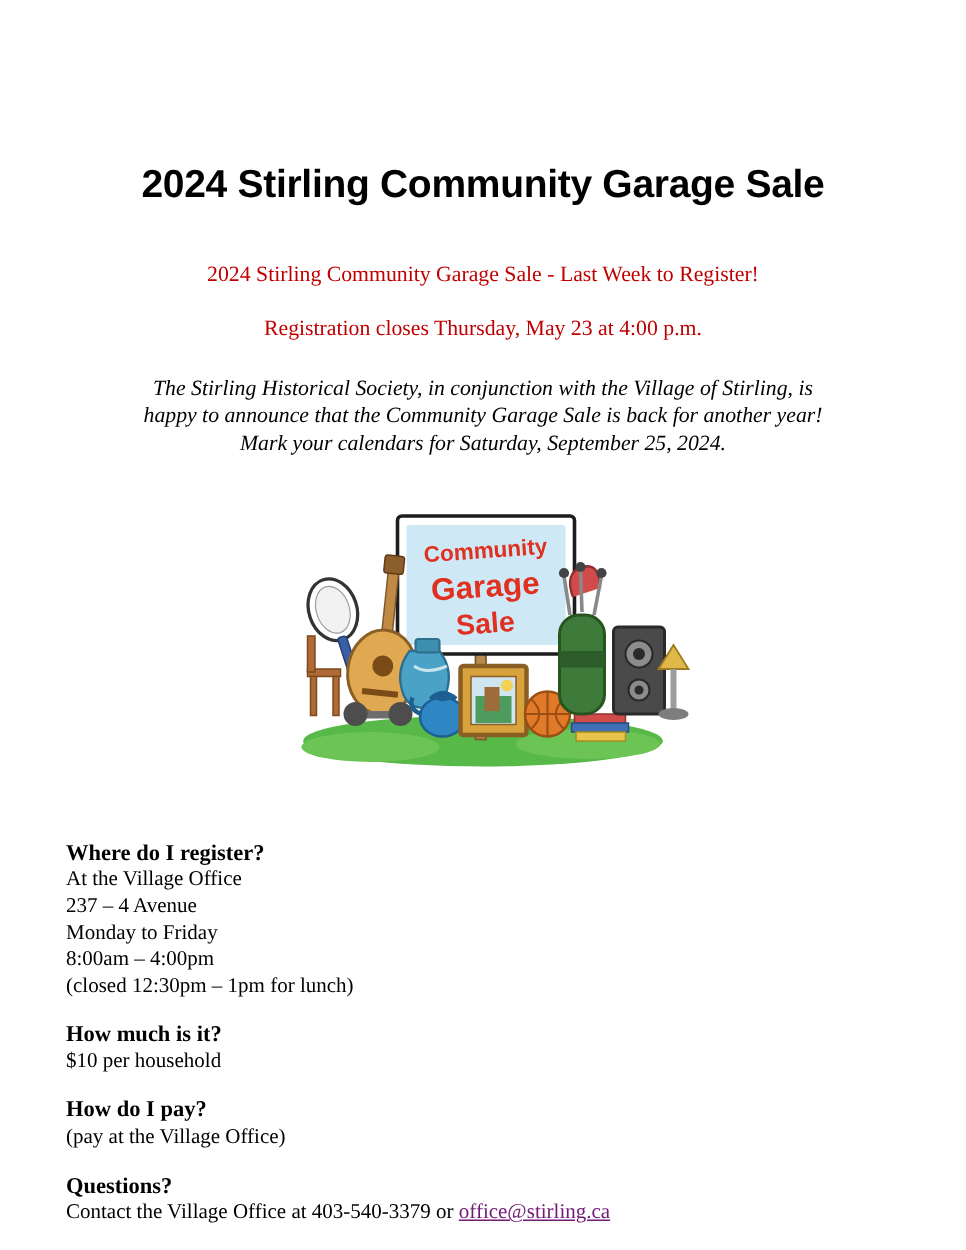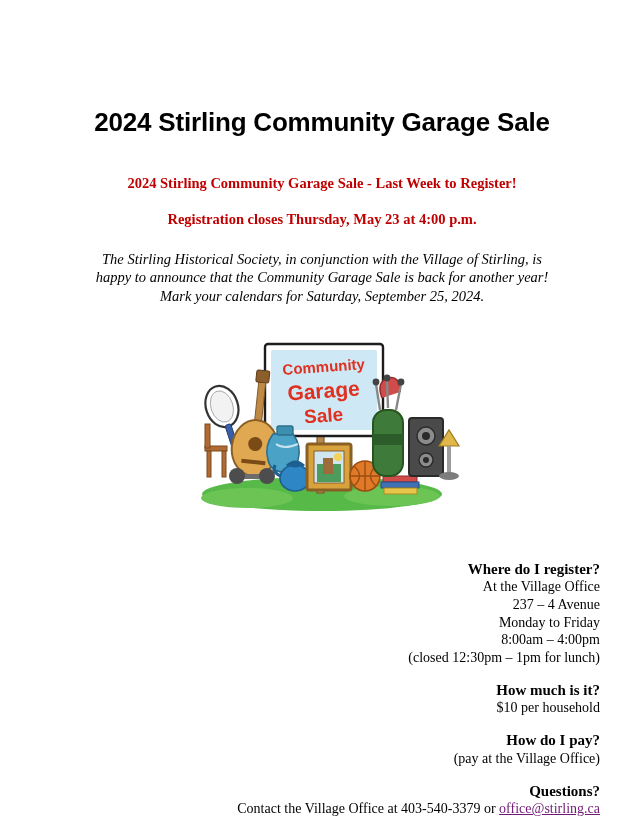--- a/index.html
+++ b/index.html
@@ -30,21 +30,21 @@
     font-size: 26px;
     letter-spacing: -0.2px;
     margin: 7px;
     padding-top: 101px;
     line-height: 1.15;
   }
   .subhead {
     text-align: center;
     color: #c00000;
     font-family: "Liberation Serif", serif;
-    font-weight: bold;
+    font-weight: normal;
     font-size: 14.5px;
     margin: 0;
   }
   .subhead.first { padding-top: 30px; }
   .subhead.second { padding-top: 19px; }
 
   .intro {
     text-align: center;
     font-size: 14.5px;
     line-height: 1.28;
@@ -67,21 +67,21 @@
     left: 50%;
     top: 0;
     transform: translateX(-50%);
     width: 290px;
     height: 190px;
   }
 
   
   .info {
     padding-top: 44px;
-    text-align: right;
+    text-align: left;
     font-size: 14px;
     line-height: 1.26;
   }
   .info .q {
     font-weight: bold;
     font-size: 15px;
     margin: 0;
   }
   .info .a {
     margin: 0;

